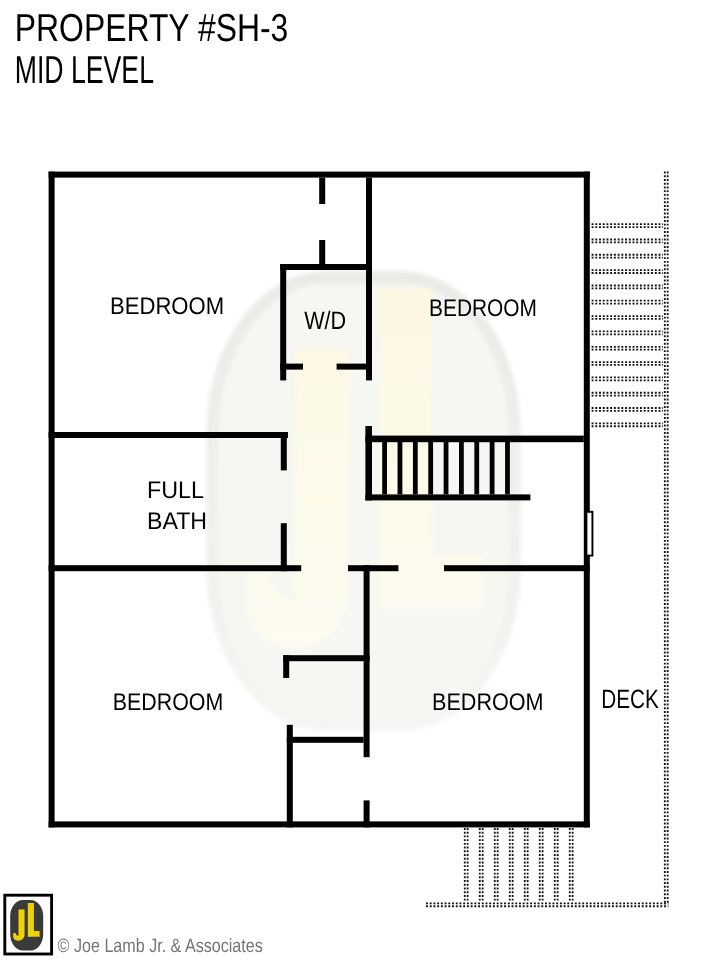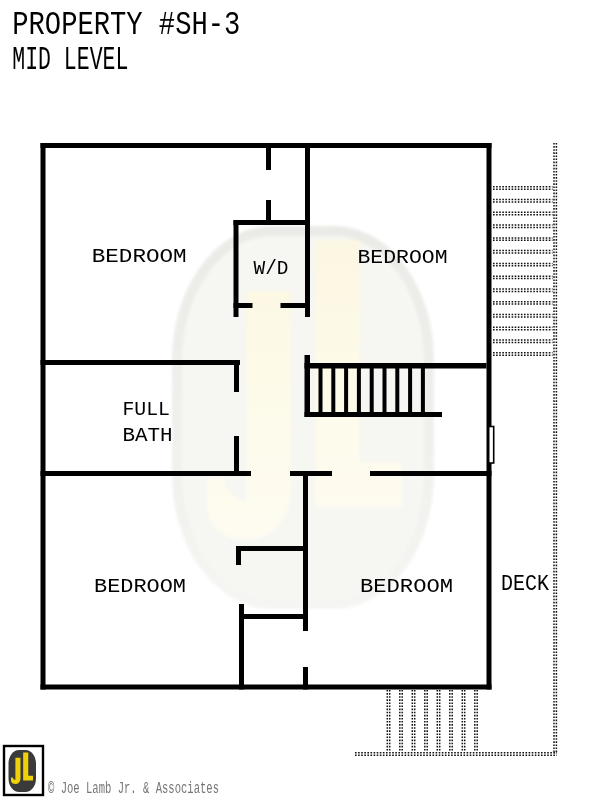--- a/index.html
+++ b/index.html
@@ -1,17 +1,17 @@
 <!DOCTYPE html>
 <html><head>
 <meta charset="utf-8">
 <style>
   html,body{margin:0;padding:0;background:#ffffff;}
   #page{position:relative;width:600px;height:800px;background:#ffffff;overflow:hidden;
-        font-family:Liberation Mono, monospace;}
+        font-family:Liberation Sans, sans-serif;}
 </style>
 </head>
 <body>
 <div id="page">
 <svg width="600" height="800" viewBox="0 0 600 800">
   <defs>
         <filter id="wmblur" x="-10%" y="-10%" width="120%" height="120%">
           <feGaussianBlur stdDeviation="1.6"></feGaussianBlur>
         </filter>
   <linearGradient id="wmletter" x1="0" y1="231" x2="0" y2="604" gradientUnits="userSpaceOnUse">

